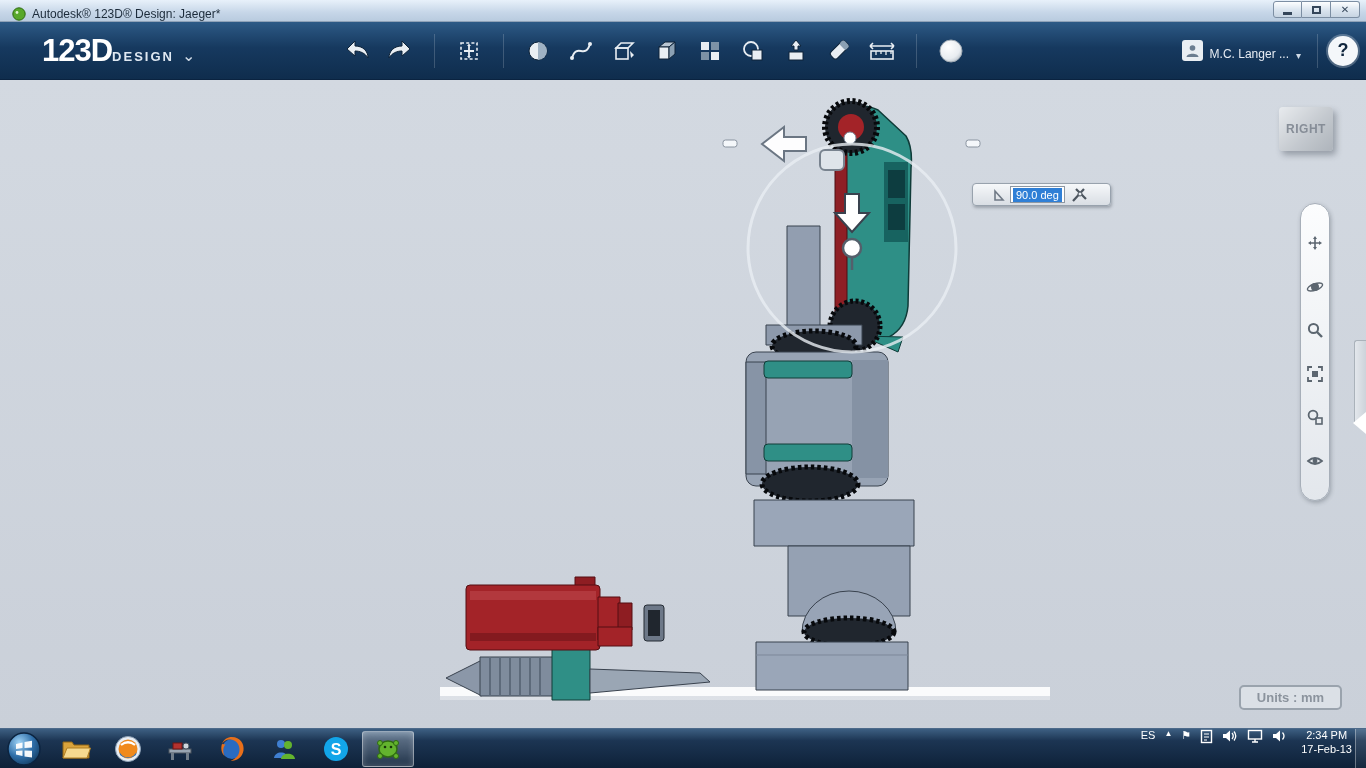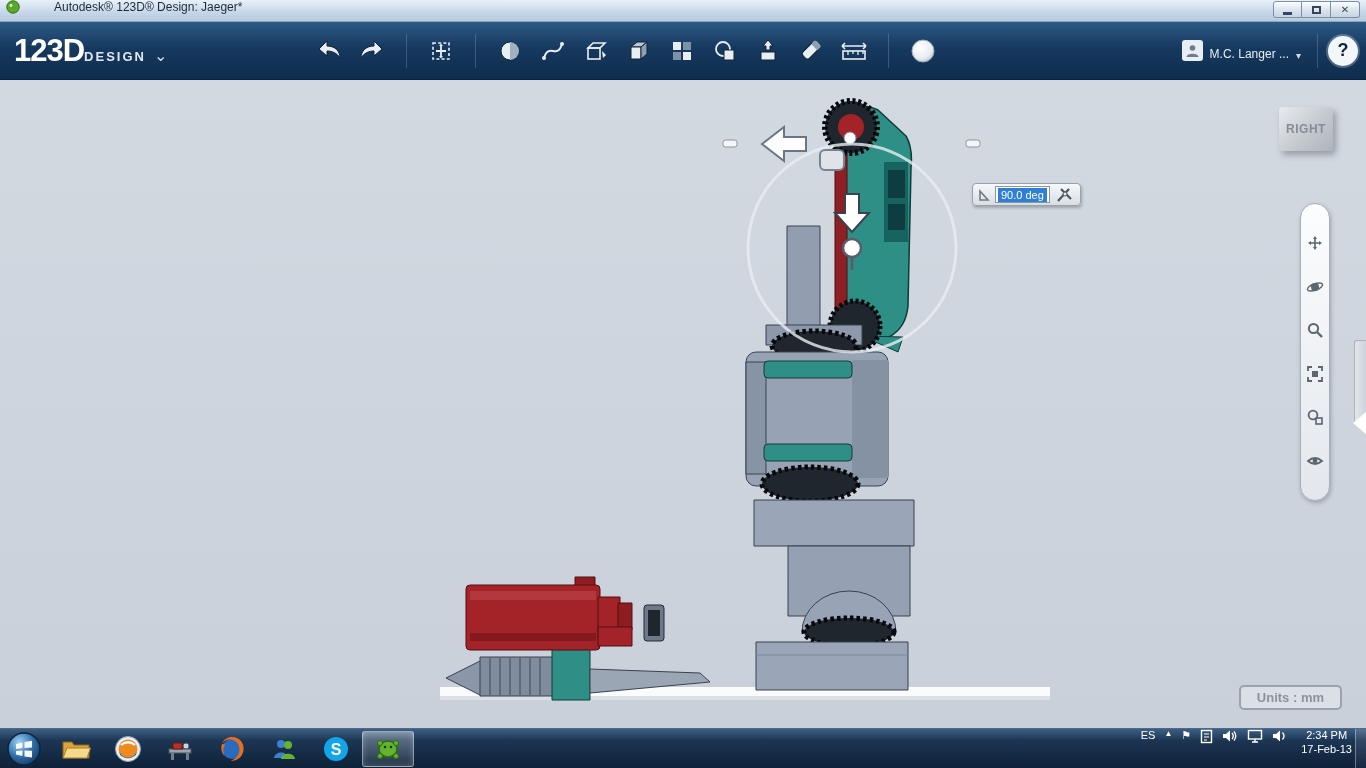--- a/index.html
+++ b/index.html
@@ -3,38 +3,38 @@
 <meta charset="utf-8">
 <style>
   * { margin:0; padding:0; box-sizing:border-box; }
   html,body { width:1366px; height:768px; overflow:hidden;
     font-family:"Liberation Sans",sans-serif; background:#cdd3db; }
   .screen { width:1366px; height:768px; display:grid;
     grid-template-rows:22px 58px 1fr 40px; }
 
   
   .titlebar { background:linear-gradient(#e8f1fa,#c6d6e8 60%,#b9cbdf);
-    border-bottom:1px solid #8fa2b8; display:flex; align-items:flex-start;
-    padding:0 6px; font-size:12px; color:#1c2b3a; position:relative;gap:28px; }
+    border-bottom:1px solid #8fa2b8; display:flex; align-items:flex-end;
+    padding:0 12px; font-size:12px; color:#1c2b3a; position:relative; }
   .app-ico { width:14px; height:14px; margin-right:6px; }
   .win-controls { position:absolute; right:6px; top:1px; display:flex; }
   .win-btn { width:29px; height:17px; border:1px solid #7c8ea3;
     background:linear-gradient(#fdfeff,#dce6f0 50%,#c7d4e2);
     display:flex; align-items:center; justify-content:center;
     font-size:10px; color:#35465a; }
   .win-btn + .win-btn { border-left:none; }
   .win-btn:first-child { border-radius:3px 0 0 3px; }
   .win-btn:last-child { border-radius:0 3px 3px 0; }
   .glyph-min { width:9px; height:3px; background:#35465a; margin-top:7px; }
   .glyph-max { width:9px; height:8px; border:2px solid #35465a; }
 
   
   .appbar { background:linear-gradient(#2d5a86,#16395f 45%,#0f2d4d);
     border-bottom:1px solid #0a2340; display:flex; align-items:center;
-    color:#eef3f8; position:relative; }
+    color:#eef3f8; position:relative;padding-left:28px; }
   .logo { display:flex; align-items:baseline; margin-left:14px; width:300px; }
   .logo-main { font-size:31px; font-weight:bold; letter-spacing:-1px;
     color:#ffffff; }
   .logo-sub { font-size:13px; letter-spacing:2px; 
     color:#dfe8f2; font-weight:bold; }
   .logo-chev { font-size:16px; margin-left:8px; color:#cfdae6; cursor:pointer; }
   .toolbar { display:flex; align-items:center; gap:13px; flex:1; }
   .tb-btn { width:30px; height:30px; display:flex; align-items:center;
     justify-content:center; }
   .tb-sep { width:1px; height:34px; background:rgba(255,255,255,.18);
@@ -66,21 +66,21 @@
     border-radius:15px; box-shadow:1px 2px 4px rgba(40,50,60,.3);
     display:flex; flex-direction:column; align-items:center;
     justify-content:space-evenly; padding:6px 0; }
   .nav-ico { width:20px; height:20px; display:flex; align-items:center;
     justify-content:center; }
 
   .angle-box { position:absolute; left:972px; top:103px; height:23px;
     display:flex; align-items:center;
     background:linear-gradient(#f6f8fa,#d9dee4); border:1px solid #98a2ad;
     border-radius:4px; box-shadow:1px 2px 3px rgba(40,50,60,.3);
-    padding:0 5px; gap:5px; }
+    padding:0 20px; gap:5px; }
   .angle-field { background:#ffffff; border:1px solid #8d97a2; height:17px;
     display:flex; align-items:center; padding:0 2px; }
   .angle-val { background:#2f7fd6; color:#ffffff; font-size:11px;
     padding:1px 3px; white-space:nowrap; }
 
   .units { position:absolute; right:24px; bottom:18px; padding:3px 16px;
     border:2px solid #9aa3ad; border-radius:5px; color:#8b939d;
     font-size:13px; font-weight:bold;
     background:rgba(233,236,240,.55); }
 

